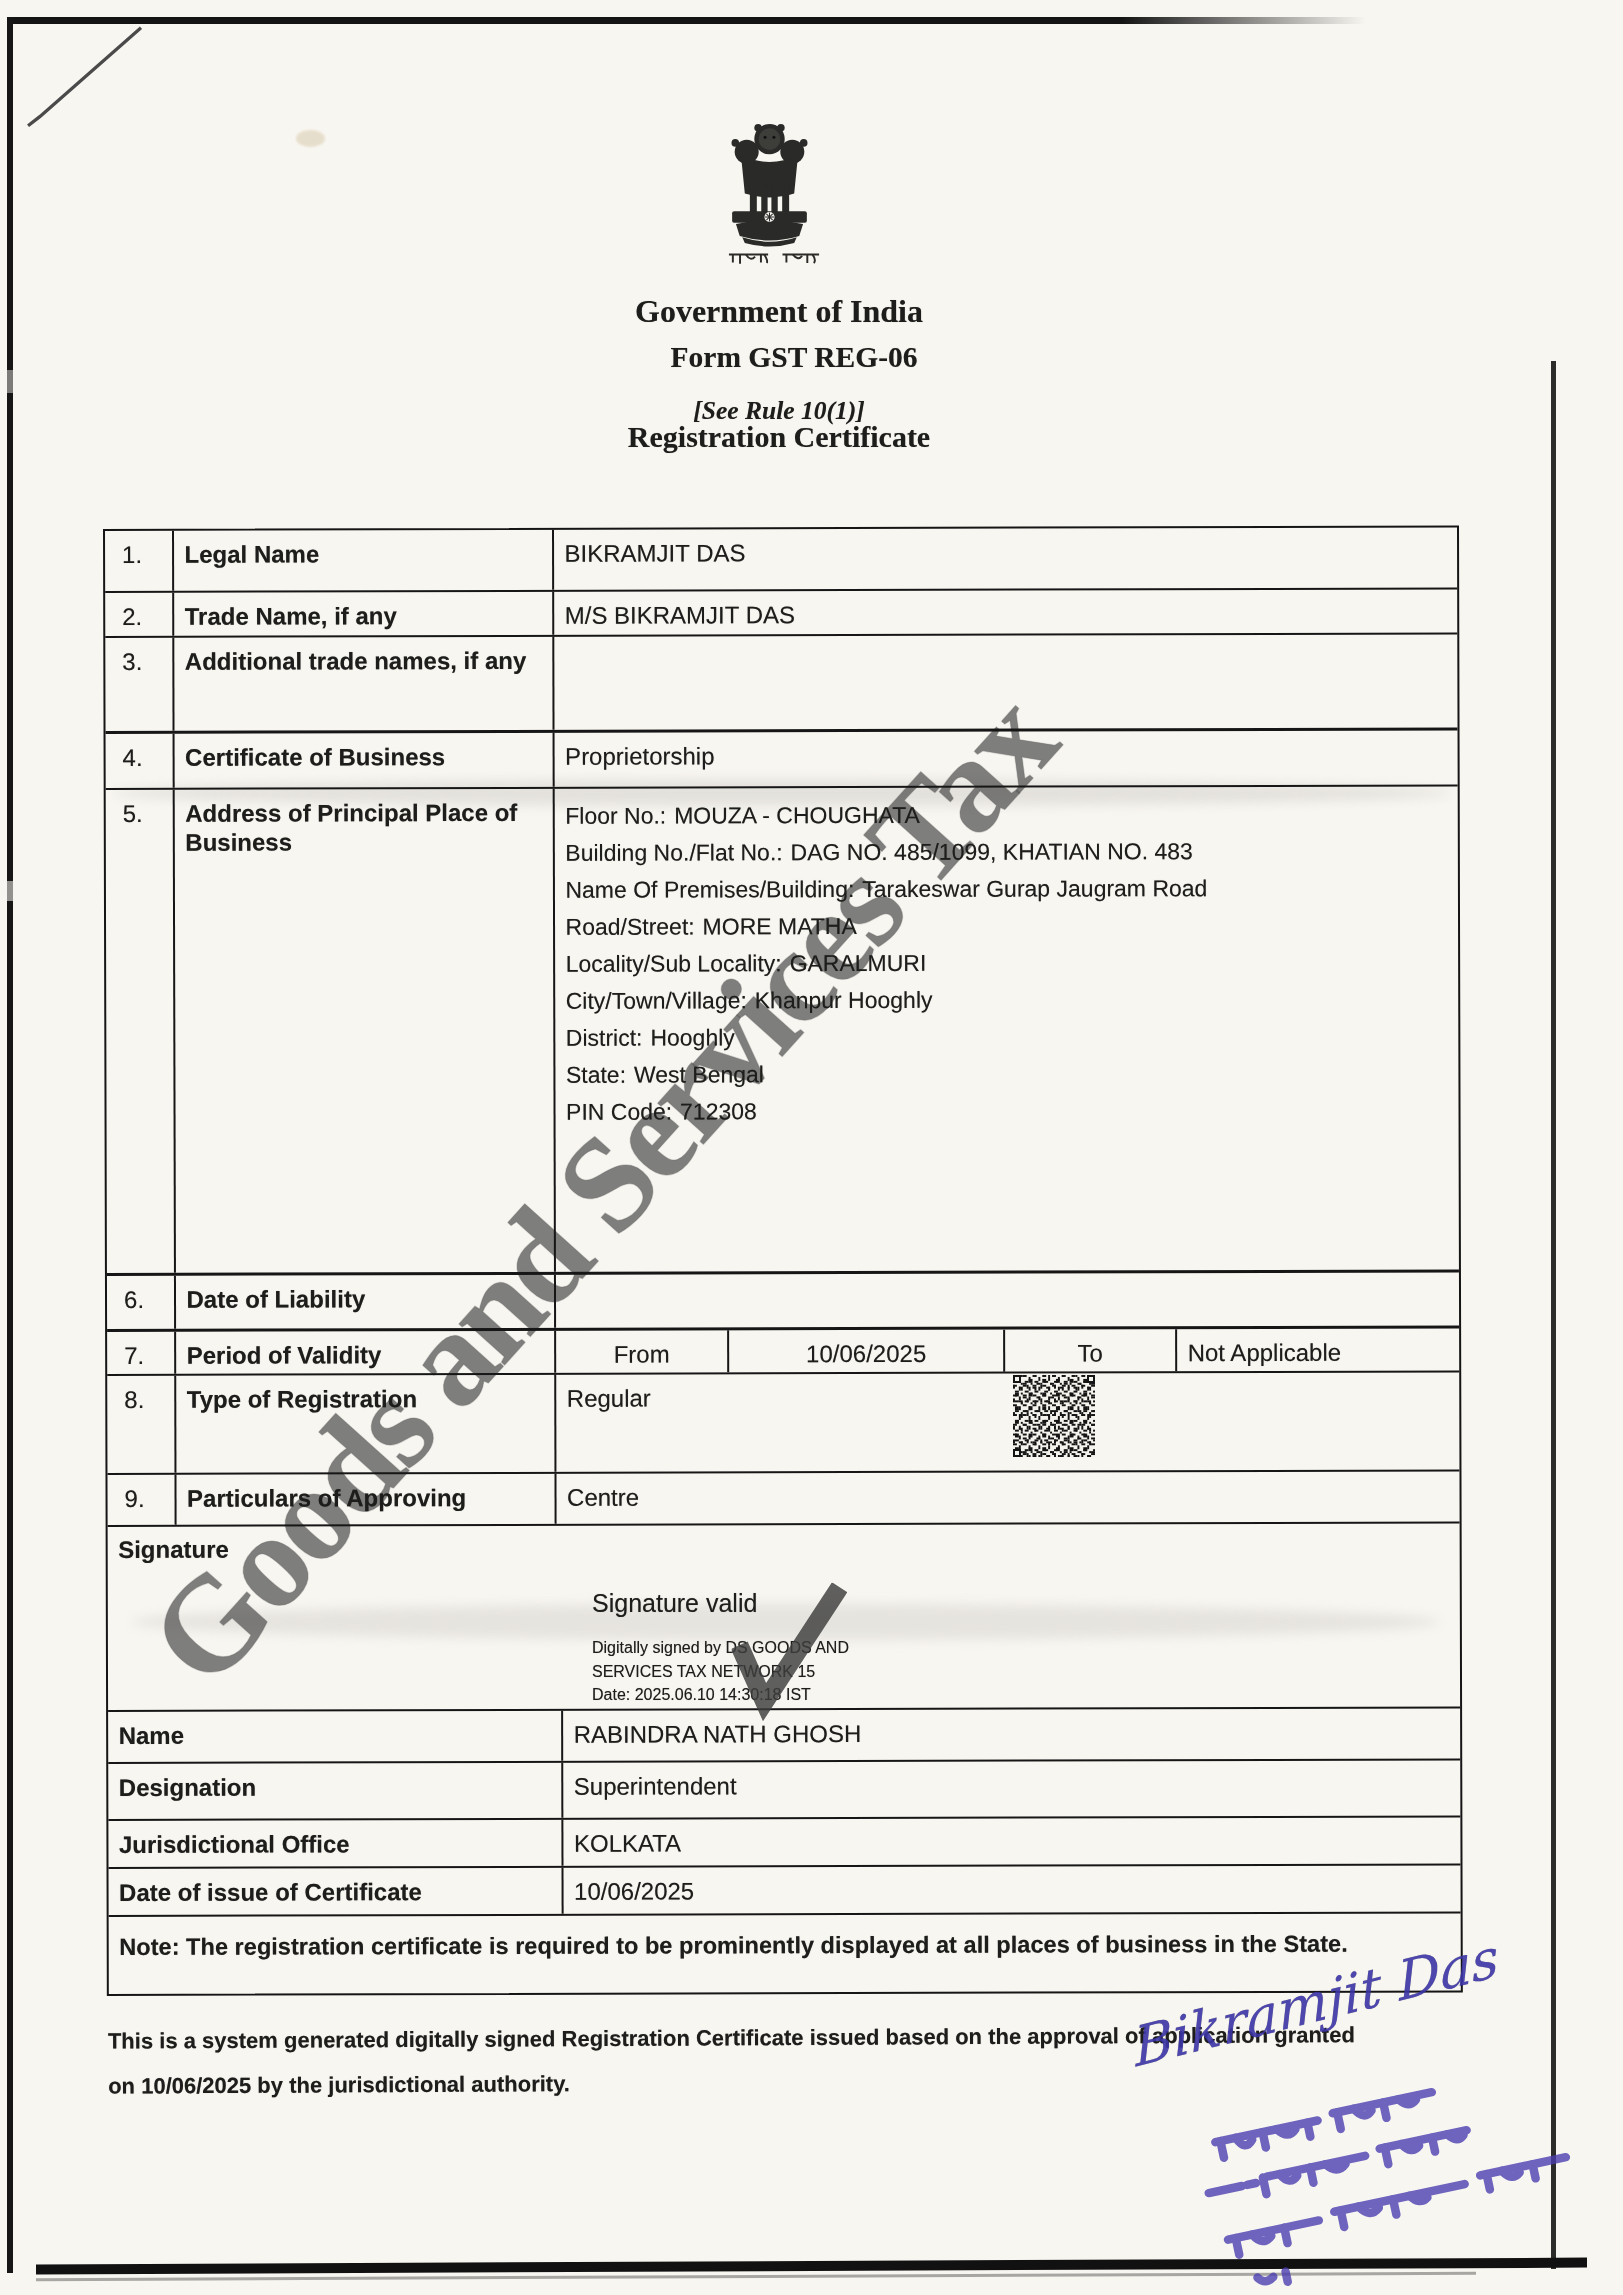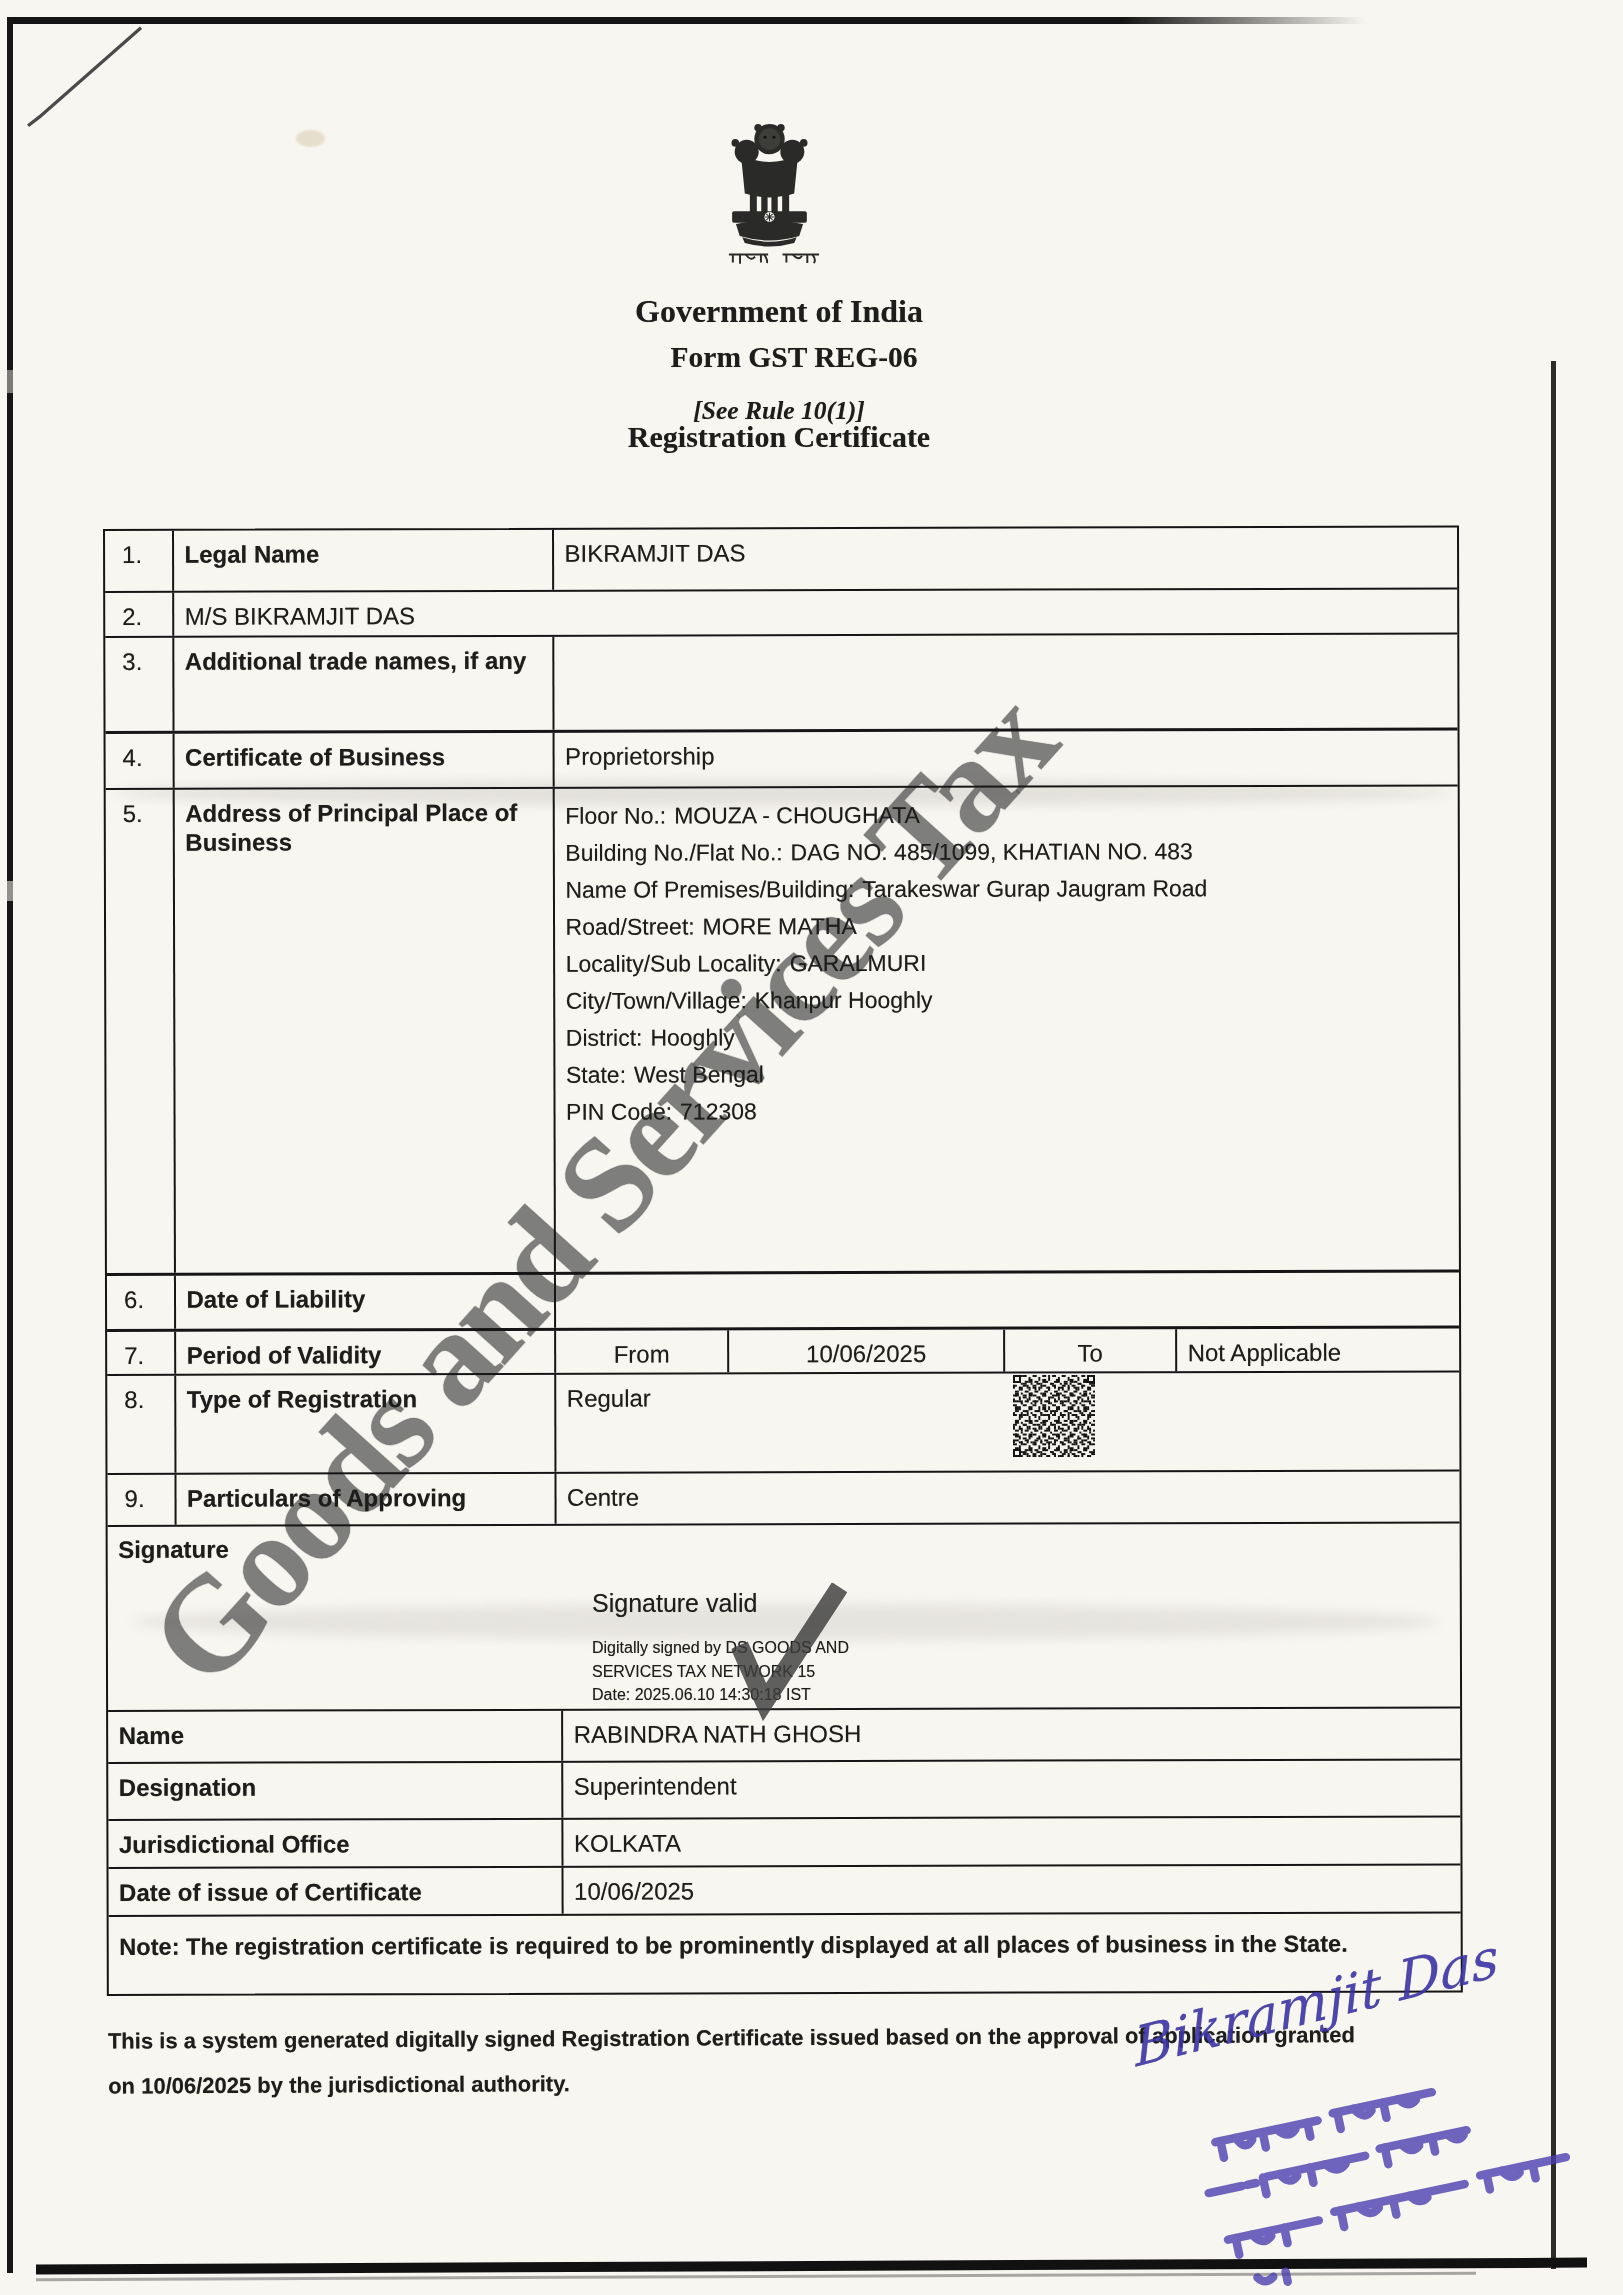--- a/index.html
+++ b/index.html
@@ -148,20 +148,21 @@
   <div class="gtable">
 
     <div class="trow" style="height:60px">
       <div class="cell c-no">1.</div>
       <div class="cell c-label">Legal Name</div>
       <div class="cell c-val">BIKRAMJIT DAS</div>
     </div>
 
     <div class="trow" style="height:45px">
       <div class="cell c-no">2.</div>
+      <div class="cell c-label">Trade Name, if any</div>
       <div class="cell c-val">M/S BIKRAMJIT DAS</div>
     </div>
 
     <div class="trow" style="height:95px">
       <div class="cell c-no">3.</div>
       <div class="cell c-label">Additional trade names, if any</div>
       <div class="cell c-val"></div>
     </div>
 
     <div class="trow" style="height:57px;border-top-width:3.3px">

